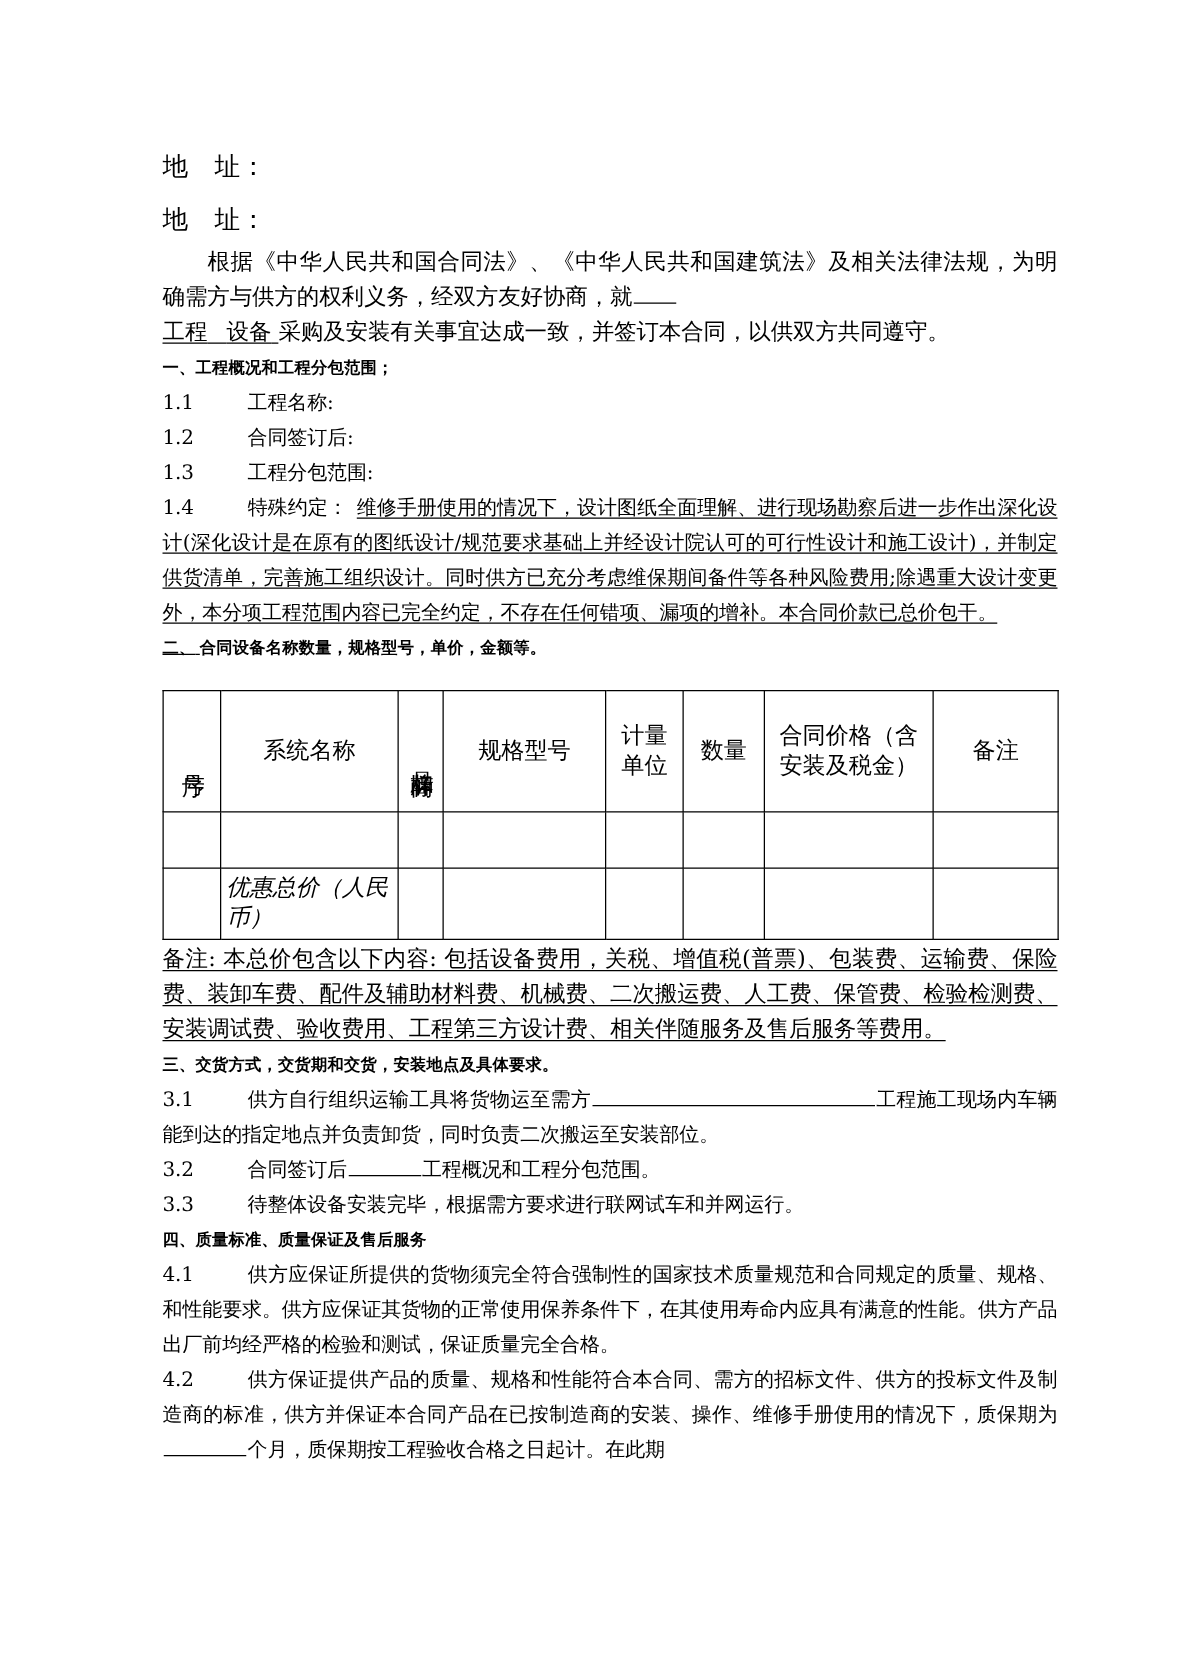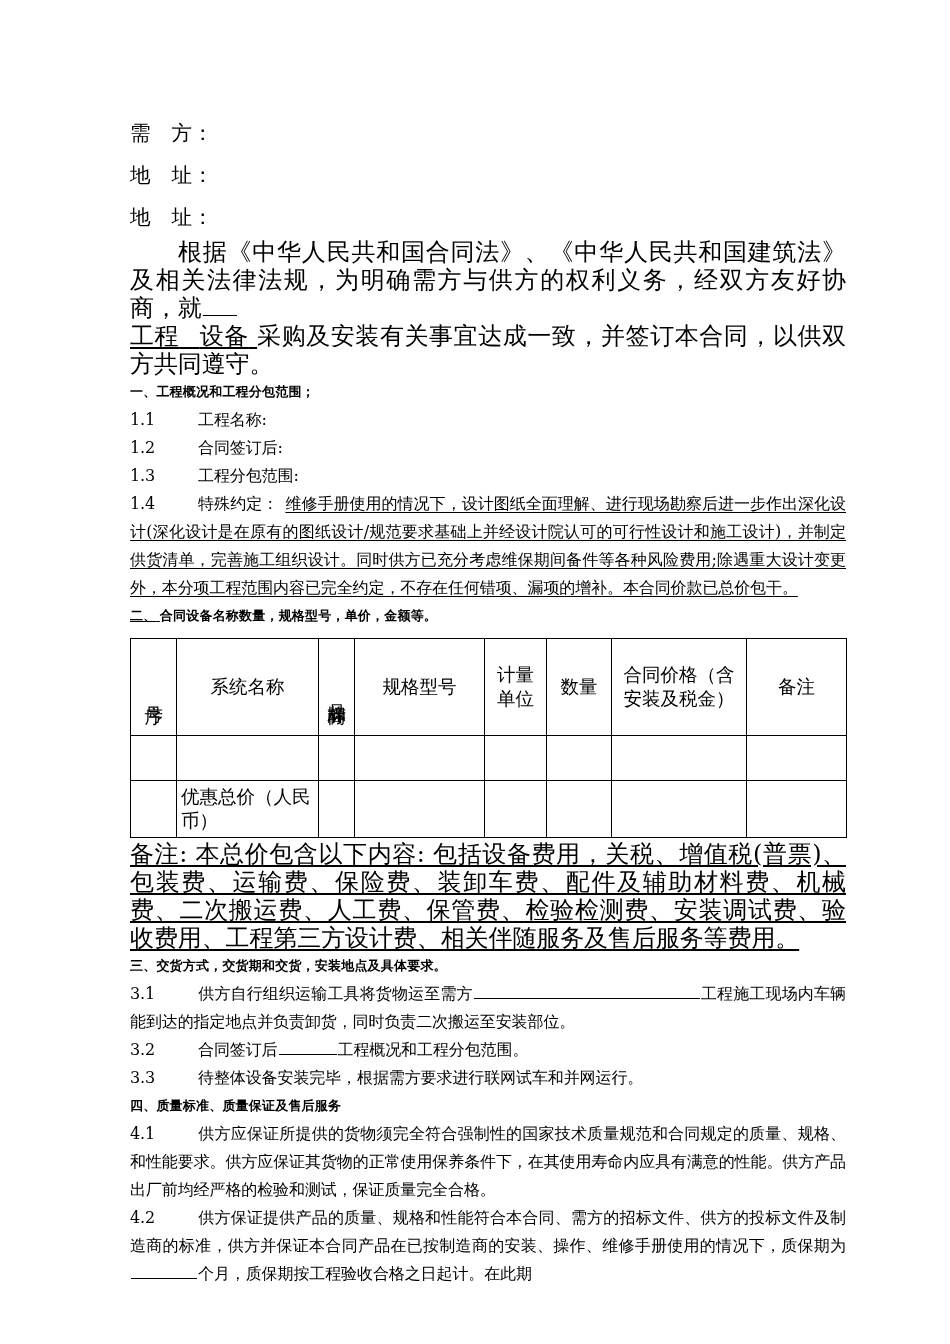--- a/index.html
+++ b/index.html
@@ -28,21 +28,21 @@
   
   .party-line {
     font-size: 20.5px;
     line-height: 42px;
     letter-spacing: 0.3px;
     white-space: pre;
   }
 
   
   .para {
-    font-size: 24px;
+    font-size: 18px;
     line-height: 28px;
     text-align: justify;
     text-justify: inter-ideograph;
     letter-spacing: -0.1px;
   }
   .para.indent {
     text-indent: 2em;
   }
 
   
@@ -89,21 +89,21 @@
     height: 17px;
     margin: 0 1px;
   }
   .blank-xs { width: 34px; }
   .blank-sm { width: 58px; }
   .blank-md { width: 66px; }
   .blank-lg { width: 226px; }
 
   
   .tbl-wrap {
-    margin-top: 8px;
+    margin-top: 20px;
     margin-bottom: 2px;
   }
   table.equip {
     border-collapse: collapse;
     width: 716px;
     table-layout: fixed;
     font-size: 18.5px;
   }
   table.equip td, table.equip th {
     border: 1px solid #000000;
@@ -130,40 +130,40 @@
     letter-spacing: 1px;
   }
   .two-line {
     display: inline-block;
     line-height: 24px;
   }
   .total-label {
     font-weight: bold;
     text-align: left !important;
     line-height: 25px;
+    font-style: italic;
   }
 
   
   col.c-seq    { width: 46px; }
   col.c-name   { width: 142px; }
   col.c-brand  { width: 36px; }
   col.c-model  { width: 130px; }
   col.c-unit   { width: 62px; }
   col.c-qty    { width: 65px; }
   col.c-price  { width: 135px; }
   col.c-remark { width: 100px; }
 </style>
 </head>
 <body>
 
 <div class="page">
   <div class="content">
 
     <div>
-      <div class="party-line">需　方：</div>
       <div class="party-line">地　址：</div>
       <div class="party-line">地　址：</div>
     </div>
 
     <div class="para indent"><span>根据《中华人民共和国合同法》、《中华人民共和国建筑法》及相关法律法规，为明确需方与供方的权利义务，经双方友好协商，就</span><span class="blank blank-xs"></span></div>
     <div class="para"><span class="u-inline">工程</span><span class="u-inline" style="letter-spacing:2px;">&nbsp;&nbsp;</span><span class="u-inline">设备</span><span class="u-inline">&nbsp;</span><span>采购及安装有关事宜达成一致，并签订本合同，以供双方共同遵守。</span></div>
 
     <div class="heading"><span>一、</span><span>工程概况和工程分包范围；</span></div>
 
     <div class="clause"><span class="num">1.1</span><span>工程名称:</span></div>

